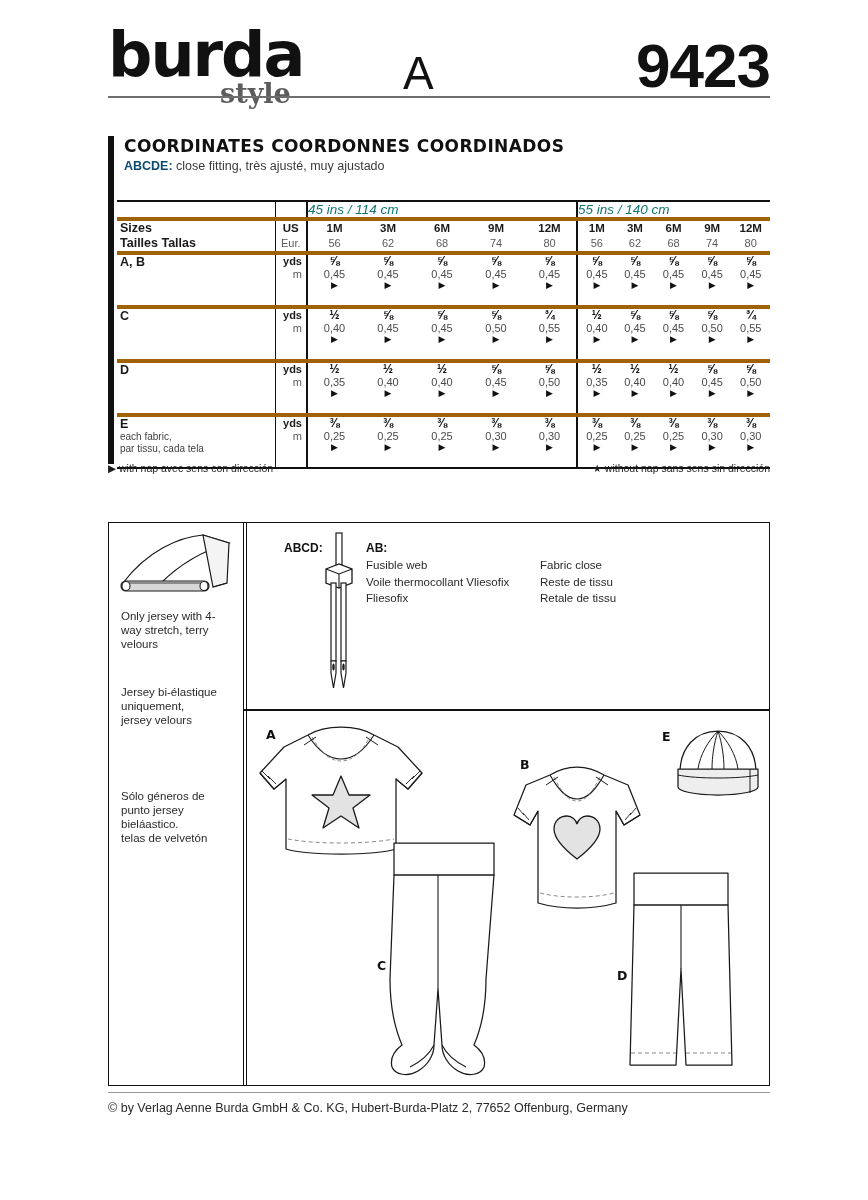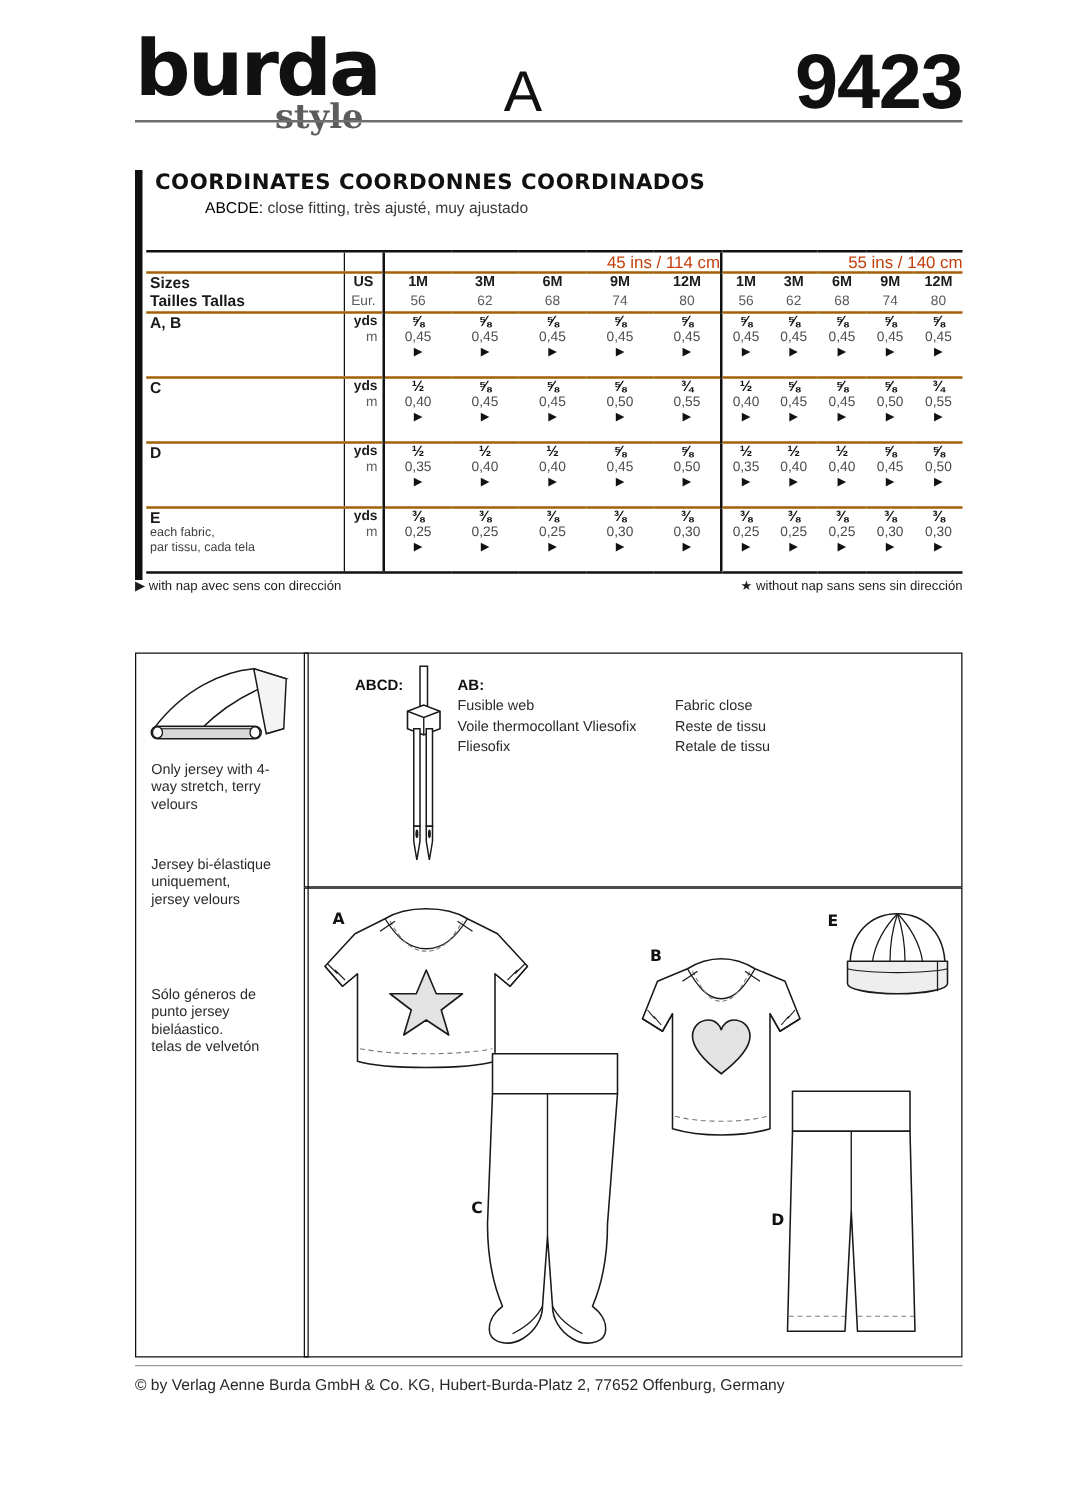--- a/index.html
+++ b/index.html
@@ -42,40 +42,40 @@
   .leftbar{position:absolute;left:108px;top:136px;width:6px;height:328px;background:#111;}
   .title-wrap{position:absolute;left:124px;top:136px;width:646px;}
   .title-main{
     font-family:"DejaVu Sans", sans-serif;
     font-size:17px;font-weight:700;letter-spacing:0.4px;color:#111;
     white-space:nowrap;
   }
   .title-sub{
     margin-top:3px;font-size:12.5px;color:#3a3a3a;white-space:nowrap;
   }
-  .title-sub b{color:#000000;font-weight:400;margin-left:40px;}
+  .title-sub b{color:#0c4a6e;font-weight:700;}
 
   
   .table{position:absolute;left:117px;top:200px;width:653px;font-size:11px;}
   .tbl{border-collapse:collapse;width:653px;table-layout:fixed;}
   .tbl td,.tbl th{padding:0;vertical-align:top;}
   .bt{border-top:2px solid #111;}
-  .bt1{border-top:2px solid #a16207;}
+  .bt1{border-top:4px solid #a16207;}
   .bb{border-bottom:2px solid #111;}
   .bl{border-left:1px solid #111;}
   .bl2{border-left:2px solid #111;}
   .c{text-align:center;}
   .lbl{font-weight:700;font-size:12.5px;padding-left:3px;}
   .sub{font-size:10px;color:#3f3f3f;padding-left:3px;line-height:12px;}
   .unit{font-size:11px;font-weight:700;text-align:right;padding-right:4px;}
   .unitm{font-size:11px;color:#5a5a5a;text-align:right;padding-right:4px;font-weight:400;}
   .frac{font-weight:700;font-size:12px;color:#111;}
   .met{font-size:11px;color:#4a4a4a;}
   .nap{font-size:9px;color:#111;line-height:8px;}
-  .widthhdr{font-size:13.5px;font-weight:400;color:#c2410c;text-align:right;padding:2px 0 3px 0;}
+  .widthhdr{font-size:13.5px;font-weight:400;color:#0f766e;text-align:left;padding:2px 0 3px 0;font-style:italic;}
   .sizehdr{font-size:11.5px;font-weight:700;text-align:center;}
   .eurhdr{font-size:11px;color:#5a5a5a;text-align:center;}
   .cell-stack{line-height:13px;}
 
   
   .naprow{position:absolute;left:108px;top:462px;width:662px;font-size:10.5px;color:#1d1d1d;}
   .naprow .left{position:absolute;left:0;top:0;white-space:nowrap;}
   .naprow .right{position:absolute;right:0;top:0;white-space:nowrap;}
 
   

